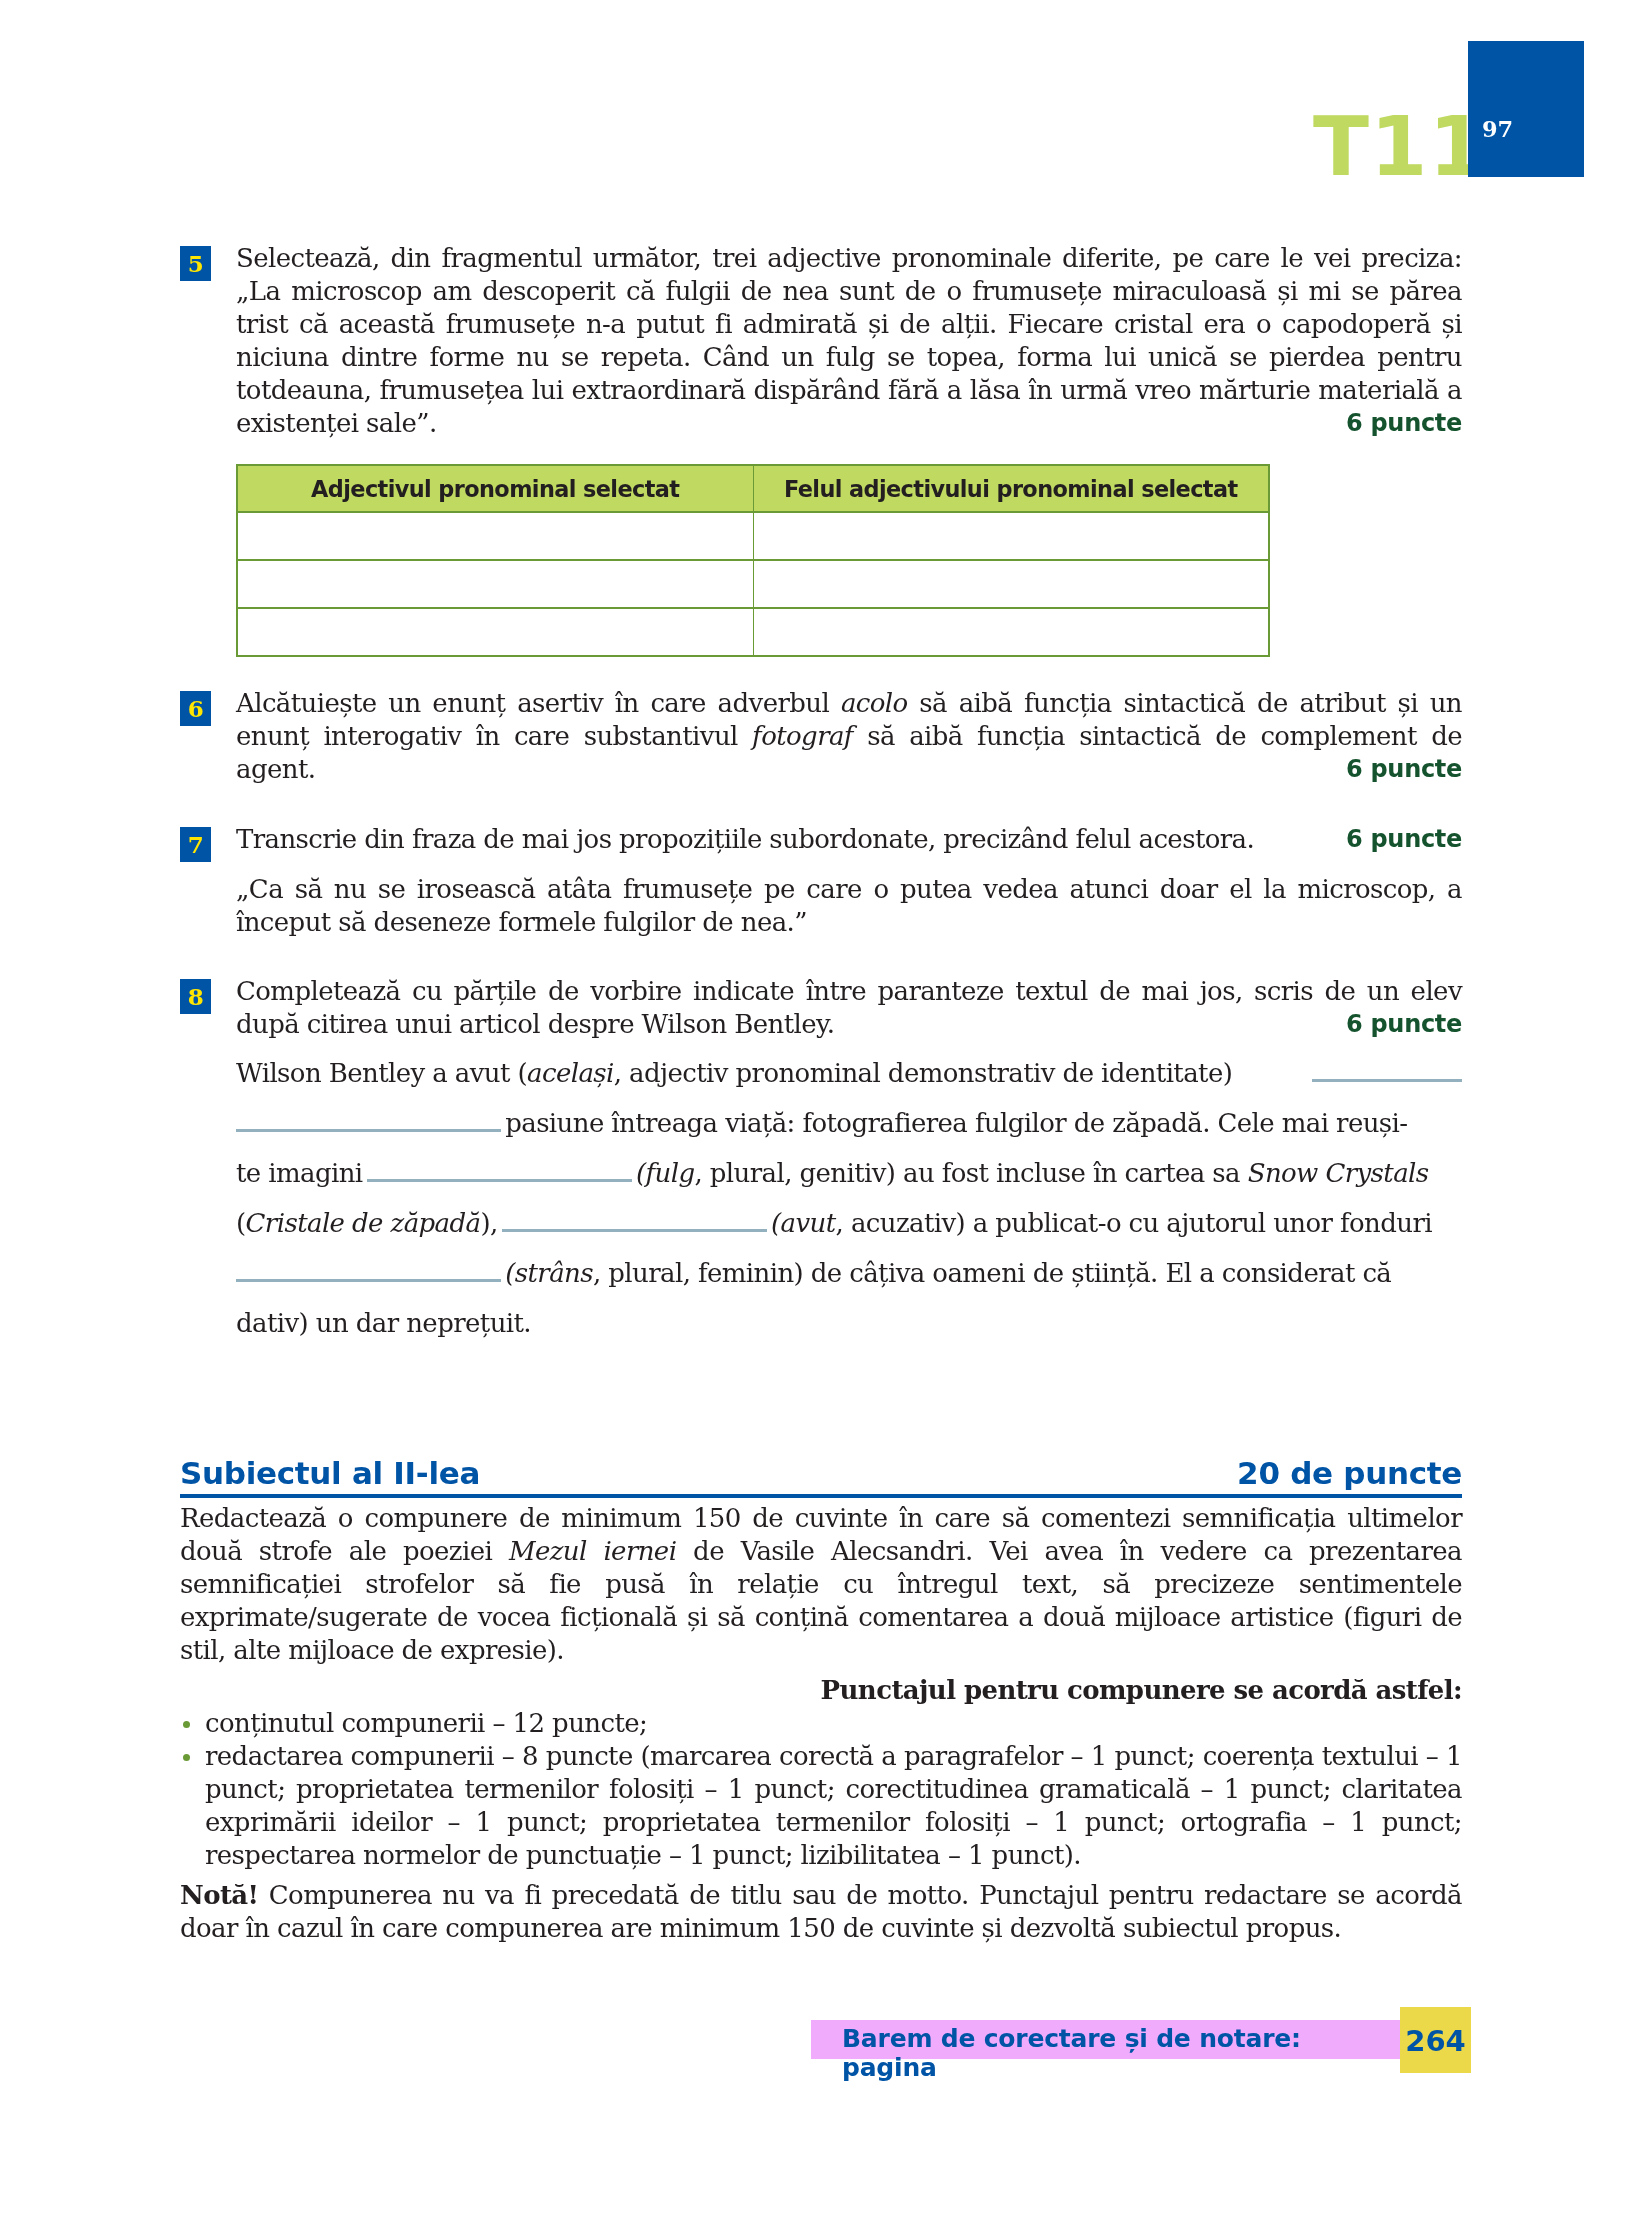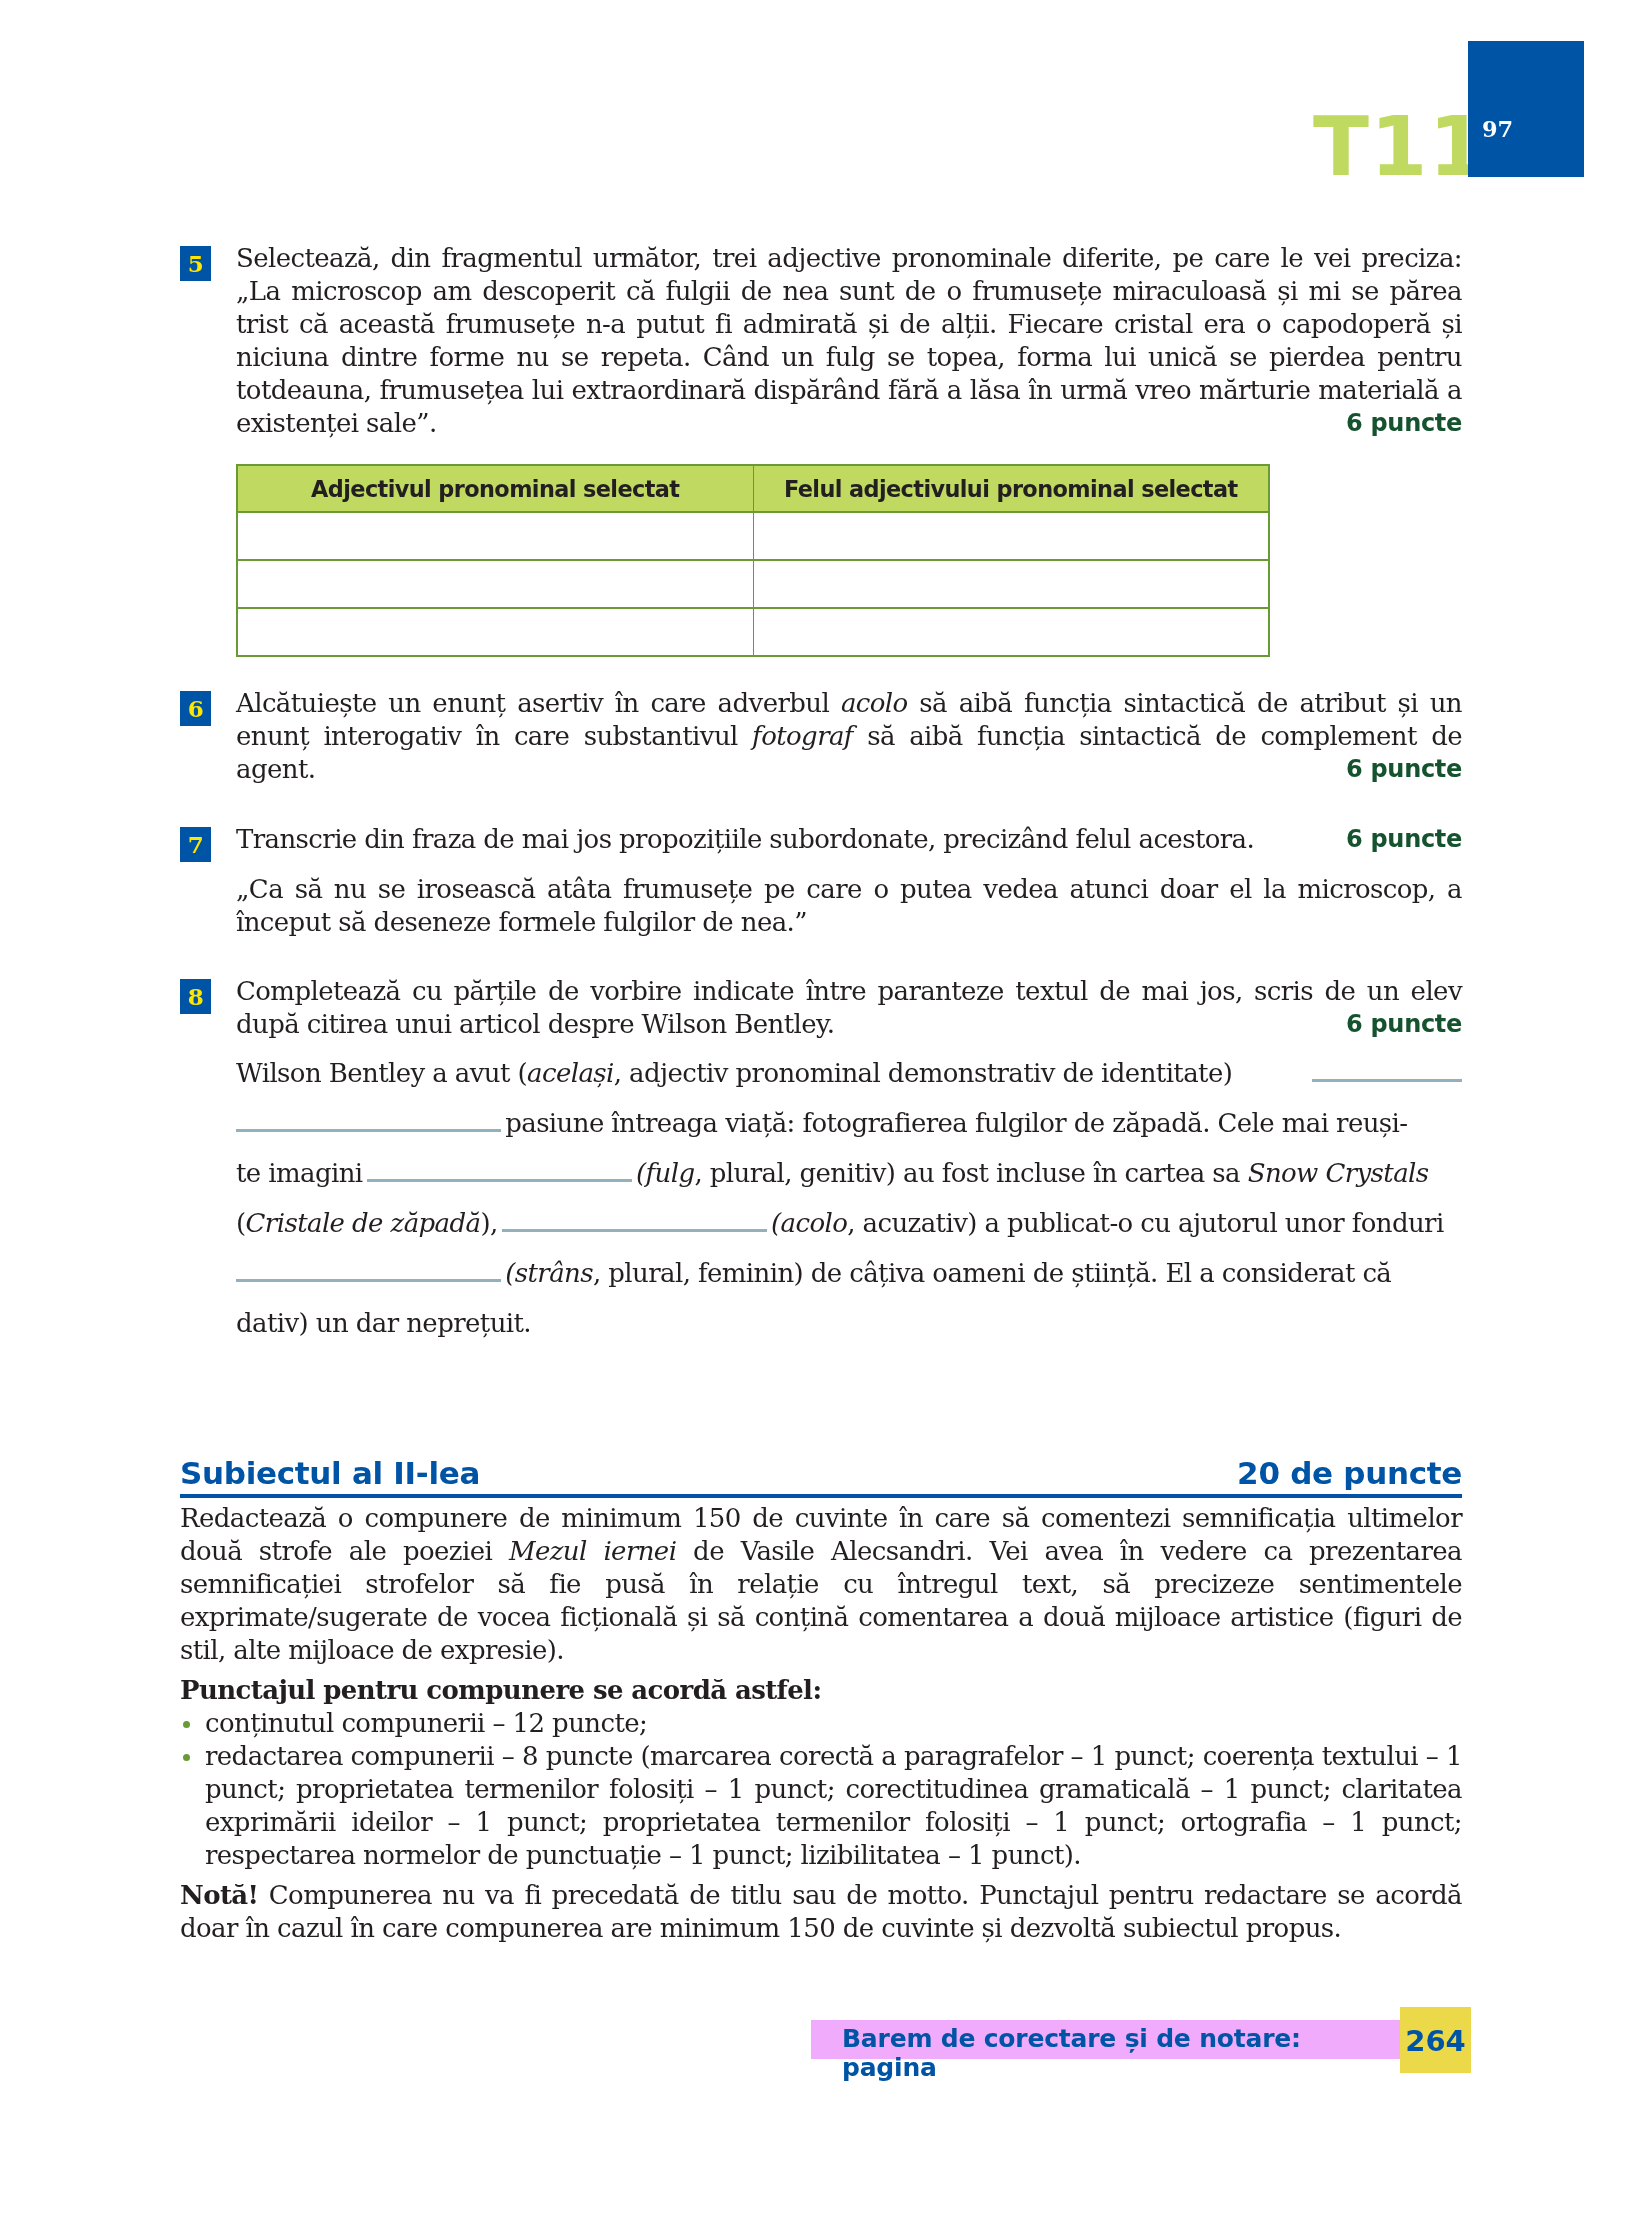--- a/index.html
+++ b/index.html
@@ -174,40 +174,40 @@
     <span>Wilson Bentley a avut (</span><i>același</i><span>, adjectiv pronominal demonstrativ de identitate)</span>
     <span class="right"><span class="blank" style="width:150px;margin:0;"></span></span>
   </div>
   <div class="fill-line">
     <span class="blank" style="margin-left:0;"></span><span>pasiune întreaga viață: fotografierea fulgilor de zăpadă. Cele mai reuși-</span>
   </div>
   <div class="fill-line">
     <span>te imagini</span><span class="blank"></span><i>(fulg</i><span>, plural, genitiv) au fost incluse în cartea sa </span><i>Snow Crystals</i>
   </div>
   <div class="fill-line">
-    <span>(</span><i>Cristale de zăpadă</i><span>),</span><span class="blank"></span><i>(acolo</i><span>, acuzativ) a publicat-o cu ajutorul unor fonduri</span>
+    <span>(</span><i>Cristale de zăpadă</i><span>),</span><span class="blank"></span><i>(avut</i><span>, acuzativ) a publicat-o cu ajutorul unor fonduri</span>
   </div>
   <div class="fill-line">
     <span class="blank" style="margin-left:0;"></span><i>(strâns</i><span>, plural, feminin) de câțiva oameni de știință. El a considerat că</span>
   </div>
   <div class="fill-line">
     <span>dativ) un dar neprețuit.</span>
   </div>
 </div>
 
 <div class="section-head">
   <span class="l">Subiectul al II-lea</span>
   <span class="r">20 de puncte</span>
 </div>
 
 <div class="sec-body text" style="top:1502px;">
   <div class="justify">
     <span>Redactează o compunere de minimum 150 de cuvinte în care să comentezi semnificația ultimelor două strofe ale poeziei </span><i>Mezul iernei</i><span> de Vasile Alecsandri. Vei avea în vedere ca prezentarea semnificației strofelor să fie pusă în relație cu întregul text, să precizeze sentimentele exprimate/sugerate de vocea ficțională și să conțină comentarea a două mijloace artistice (figuri de stil, alte mijloace de expresie).</span>
   </div>
-  <div class="bold" style="margin-top:7px;">Punctajul pentru compunere se acordă astfel:</div>
+  <div class="bold" style="margin-top:7px;text-align:right;">Punctajul pentru compunere se acordă astfel:</div>
   <ul class="bullet-list">
     <li><span class="dot"></span><span>conținutul compunerii – 12 puncte;</span></li>
     <li class="justify"><span class="dot"></span><span>redactarea compunerii – 8 puncte (marcarea corectă a paragrafelor – 1 punct; coerența textului – 1 punct; proprietatea termenilor folosiți – 1 punct; corectitudinea gramaticală – 1 punct; claritatea exprimării ideilor – 1 punct; proprietatea termenilor folosiți – 1 punct; ortografia – 1 punct; respectarea normelor de punctuație – 1 punct; lizibilitatea – 1 punct).</span></li>
   </ul>
   <div class="justify" style="margin-top:7px;">
     <b>Notă!</b><span> Compunerea nu va fi precedată de titlu sau de motto. Punctajul pentru redactare se acordă doar în cazul în care compunerea are minimum 150 de cuvinte și dezvoltă subiectul propus.</span>
   </div>
 </div>
 
 <div class="barem">

